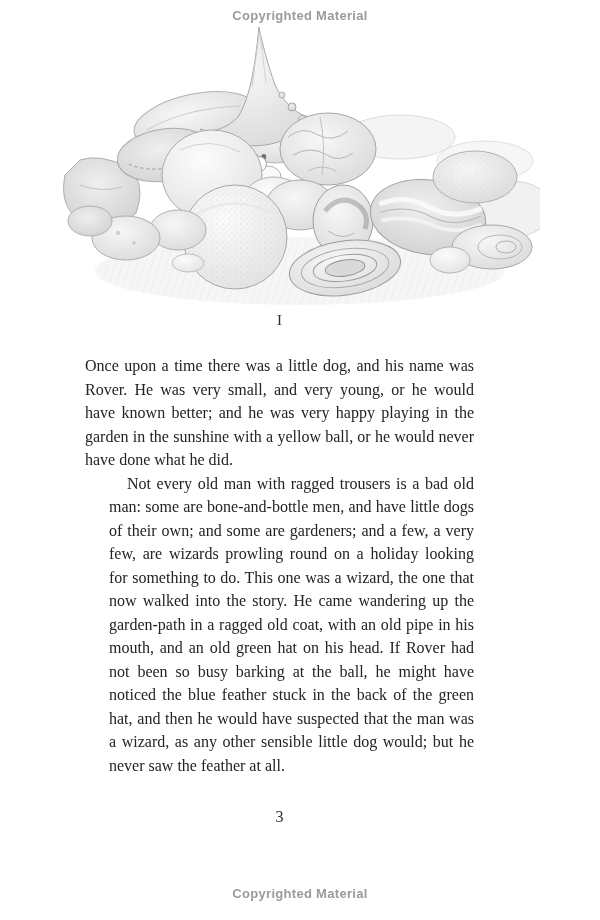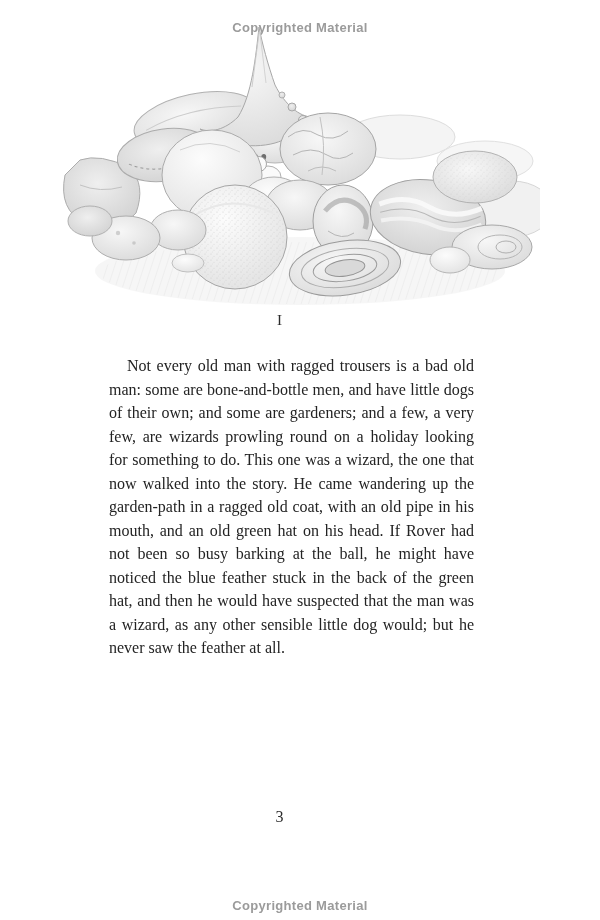--- a/index.html
+++ b/index.html
@@ -10,21 +10,20 @@
     overflow:hidden;
     font-family:"Liberation Serif", serif;
   }
   .copyright{
     position:absolute;left:0;width:600px;
     text-align:center;
     font-family:"Liberation Sans", sans-serif;
     font-size:13px;font-weight:bold;
     letter-spacing:0.3px;
     color:#9b9b9b;
-    margin-top:12px;
   }
   .copyright.top{top:8px;}
   .copyright.bottom{top:886px;}
   .illustration{
     position:absolute;left:60px;top:25px;width:480px;height:290px;
   }
   .chapter-number{
     position:absolute;left:85px;top:312px;width:389px;
     text-align:center;
     font-size:15px;color:#2c2c2c;
@@ -173,20 +172,21 @@
         <circle cx="74" cy="218" r="1.8" fill="#c9c9c9"></circle>
       </g>
       <ellipse cx="30" cy="196" rx="22" ry="15" fill="url(#g3)" stroke="#b0b0b0"></ellipse>
       <ellipse cx="128" cy="238" rx="16" ry="9" fill="url(#g1)" stroke="#c0c0c0"></ellipse>
     </svg>
   </div>
 
   <div class="chapter-number">I</div>
 
   <div class="body-text">
+    <p>Once upon a time there was a little dog, and his name was Rover. He was very small, and very young, or he would have known better; and he was very happy playing in the garden in the sunshine with a yellow ball, or he would never have done what he did.</p>
     <p class="indent">Not every old man with ragged trousers is a bad old man: some are bone-and-bottle men, and have little dogs of their own; and some are gardeners; and a few, a very few, are wizards prowling round on a holiday looking for something to do. This one was a wizard, the one that now walked into the story. He came wandering up the garden-path in a ragged old coat, with an old pipe in his mouth, and an old green hat on his head. If Rover had not been so busy barking at the ball, he might have noticed the blue feather stuck in the back of the green hat, and then he would have suspected that the man was a wizard, as any other sensible little dog would; but he never saw the feather at all.</p>
   </div>
 
   <div class="page-number">3</div>
 
   <div class="copyright bottom">Copyrighted Material</div>
 
 </div>
 
 </body></html>

